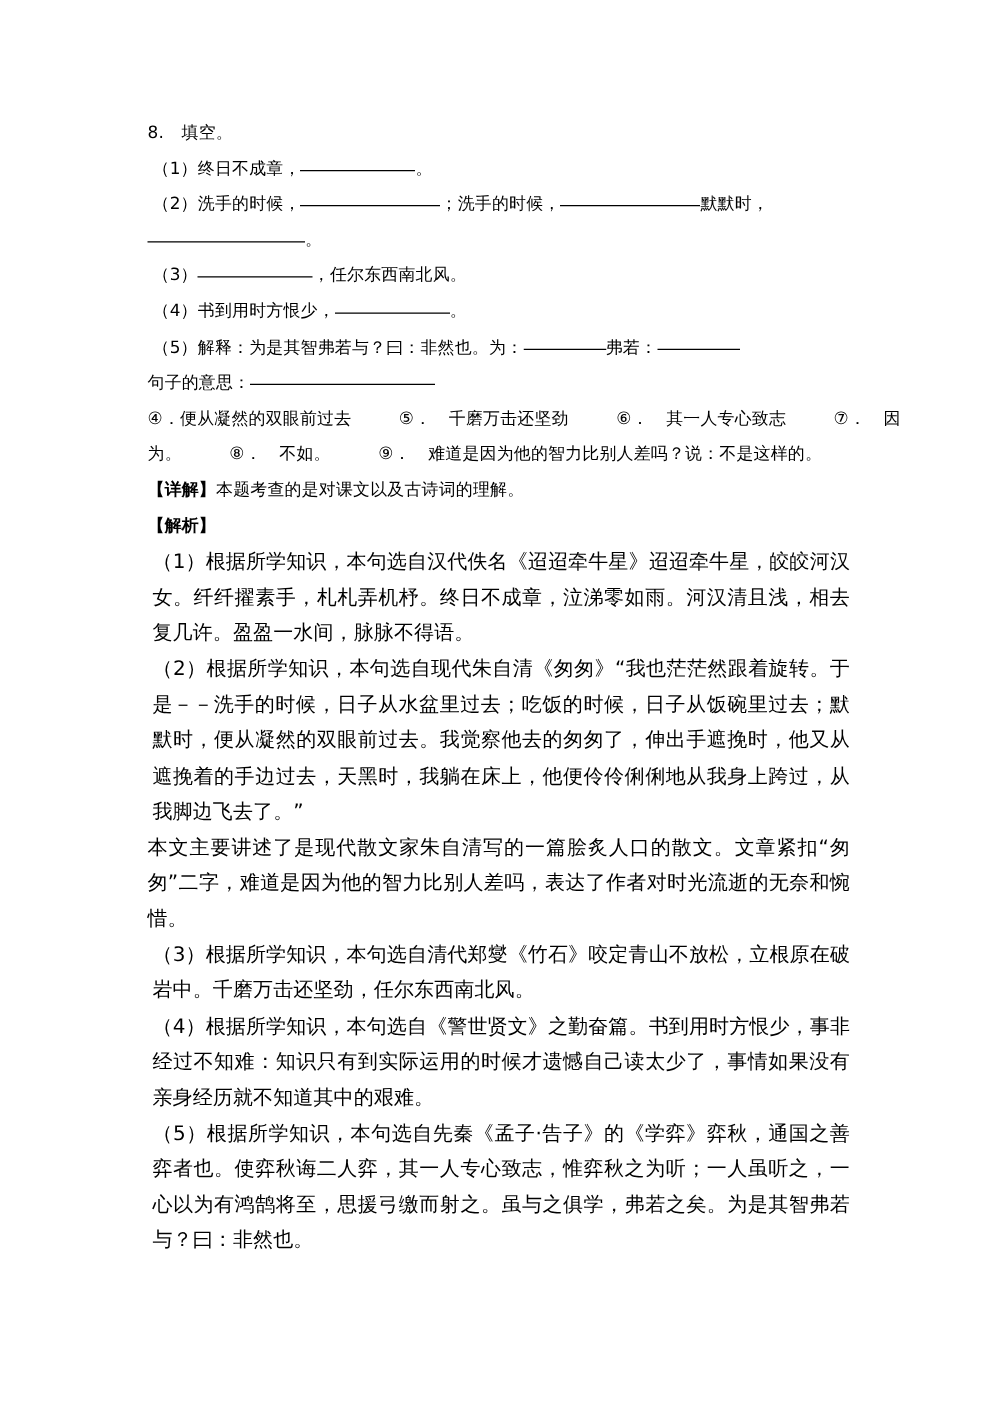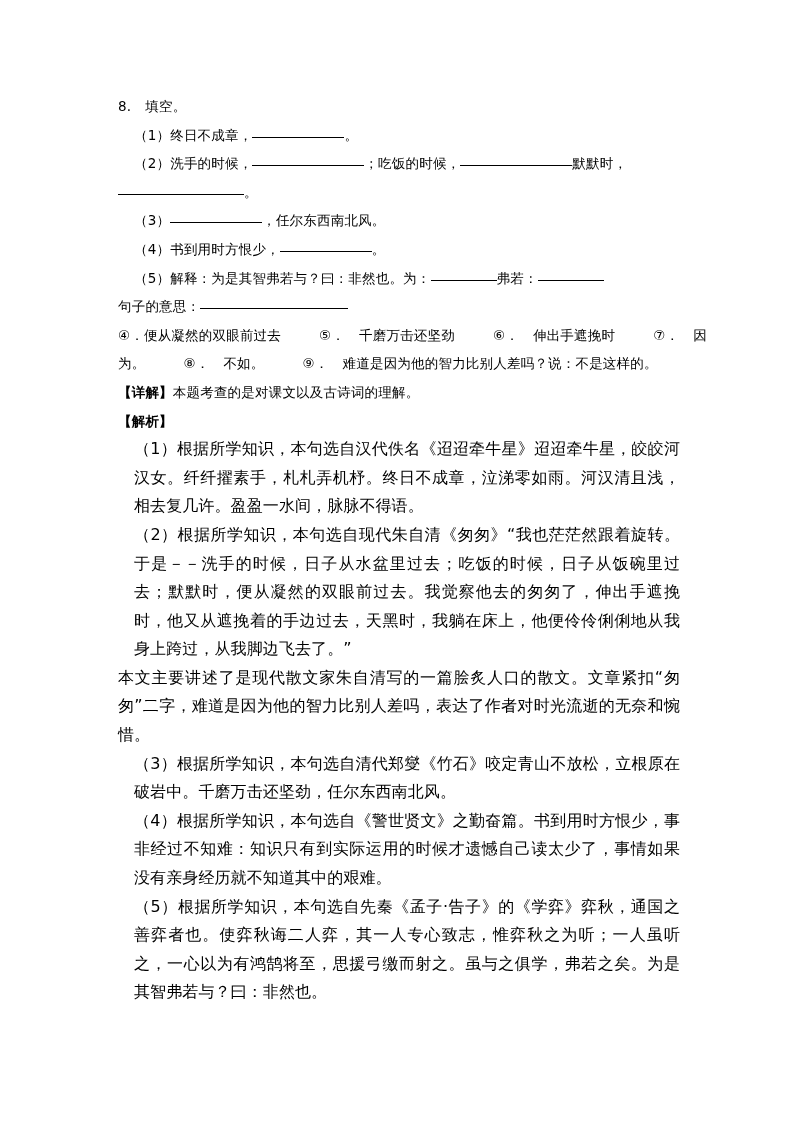--- a/index.html
+++ b/index.html
@@ -39,21 +39,20 @@
   .para {
     font-size: 16px;
     line-height: 28.6px;
     letter-spacing: 0.1px;
     text-align: justify;
     text-justify: inter-character;
     color: #000;
   }
   .indent {
     padding-left: 4px;
-    margin-left: 12px;
   }
   .hang {
     padding-left: 0px;
   }
   .bold {
     font-weight: bold;
   }
   
   .blank {
     display: inline-block;
@@ -76,21 +75,21 @@
 
     <div class="line">
       <span>8.</span><span class="gap-sm"></span><span>填空。</span>
     </div>
 
     <div class="line indent">
       <span>（1）</span><span>终日不成章，</span><span class="blank b-lg"></span><span>。</span>
     </div>
 
     <div class="line indent">
-      <span>（2）</span><span>洗手的时候，</span><span class="blank b-xl"></span><span>；吃饭的时候，</span><span class="blank b-xl"></span><span>默默时，</span>
+      <span>（2）</span><span>洗手的时候，</span><span class="blank b-xl"></span><span>；洗手的时候，</span><span class="blank b-xl"></span><span>默默时，</span>
     </div>
 
     <div class="line hang">
       <span class="blank b-xxl"></span><span>。</span>
     </div>
 
     <div class="line indent">
       <span>（3）</span><span class="blank b-lg"></span><span>，任尔东西南北风。</span>
     </div>
 
@@ -101,21 +100,21 @@
     <div class="line indent">
       <span>（5）</span><span>解释：为是其智弗若与？曰：非然也。为：</span><span class="blank b-sm"></span><span>弗若：</span><span class="blank b-sm"></span>
     </div>
 
     <div class="line hang">
       <span>句子的意思：</span><span class="blank b-xxl" style="width:148px"></span>
     </div>
 
 
     <div class="line hang">
-      <span>④．</span><span>便从凝然的双眼前过去</span><span class="gap-lg"></span><span>⑤．</span><span class="gap-sm"></span><span>千磨万击还坚劲</span><span class="gap-lg"></span><span>⑥．</span><span class="gap-sm"></span><span>伸出手遮挽时</span><span class="gap-lg"></span><span>⑦．</span><span class="gap-sm"></span><span>因</span>
+      <span>④．</span><span>便从凝然的双眼前过去</span><span class="gap-lg"></span><span>⑤．</span><span class="gap-sm"></span><span>千磨万击还坚劲</span><span class="gap-lg"></span><span>⑥．</span><span class="gap-sm"></span><span>其一人专心致志</span><span class="gap-lg"></span><span>⑦．</span><span class="gap-sm"></span><span>因</span>
     </div>
 
     <div class="line hang">
       <span>为。</span><span class="gap-lg"></span><span>⑧．</span><span class="gap-sm"></span><span>不如。</span><span class="gap-lg"></span><span>⑨．</span><span class="gap-sm"></span><span>难道是因为他的智力比别人差吗？说：不是这样的。</span>
     </div>
 
     <div class="line hang">
       <span class="bold">【详解】</span><span>本题考查的是对课文以及古诗词的理解。</span>
     </div>
 

